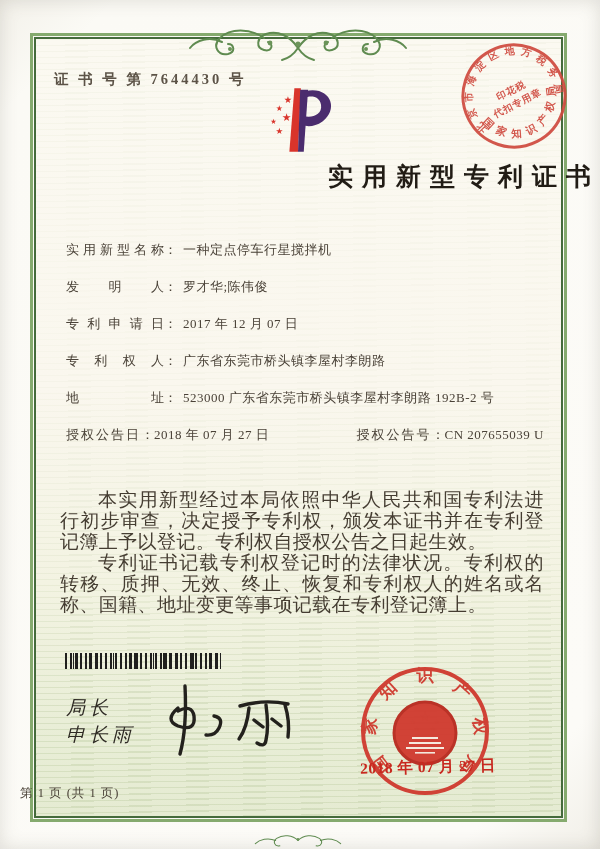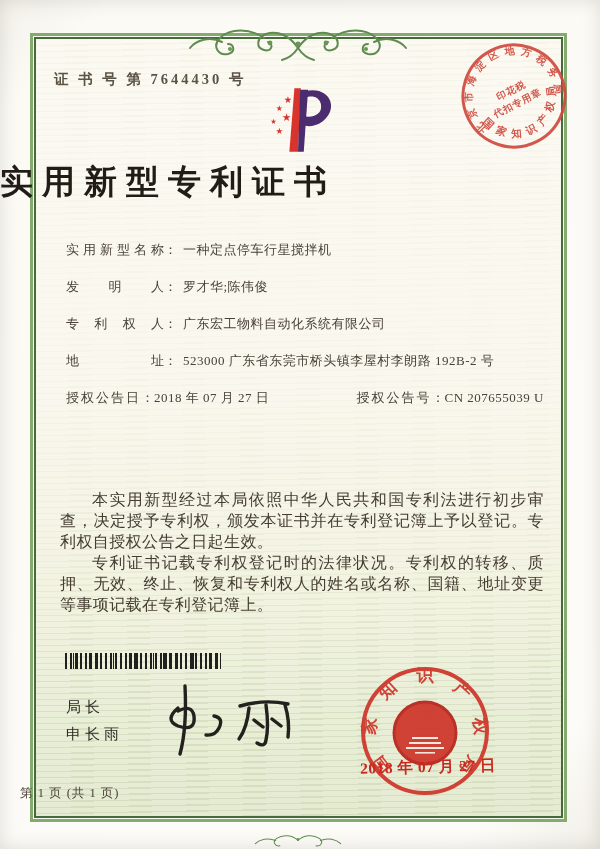--- a/index.html
+++ b/index.html
@@ -16,48 +16,48 @@
   .frame-inner{position:absolute;inset:1px;border:2px solid #456b3c;
     background:linear-gradient(180deg,#fbf9f1 0%,#faf7ee 45%,#f3f3e2 70%,#e9eed7 88%,#e5ebd2 100%);}
   .guilloche{position:absolute;inset:0;pointer-events:none;
     background:repeating-linear-gradient(179deg,rgba(125,155,85,.16) 0 1.4px,rgba(255,255,255,0) 1.4px 6px);
     -webkit-mask:linear-gradient(180deg,rgba(0,0,0,.30) 0%,rgba(0,0,0,.12) 35%,rgba(0,0,0,.45) 68%,#000 85%,#000 100%);
     mask:linear-gradient(180deg,rgba(0,0,0,.30) 0%,rgba(0,0,0,.12) 35%,rgba(0,0,0,.45) 68%,#000 85%,#000 100%);}
   .ornament{position:absolute;pointer-events:none;}
   
   .certno{position:absolute;left:54px;top:70px;font-size:14.5px;letter-spacing:3px;color:#5c5347;font-weight:bold;}
   .logo{position:absolute;left:248px;top:84px;width:100px;height:72px;}
-  .title{position:absolute;left:0;top:160px;width:100%;text-align:left;
-    font-size:33px;font-weight:bold;letter-spacing:9px;color:#211c15;}
+  .title{position:absolute;left:0;top:160px;width:100%;text-align:right;
+    font-size:25px;font-weight:bold;letter-spacing:9px;color:#211c15;}
   
   .tax-stamp{position:absolute;left:456px;top:38px;width:116px;height:116px;
     transform:rotate(-27deg);opacity:.92;}
   .tax-stamp text{fill:#cf4a3f;font-family:"Liberation Serif",serif;}
   .tax-arc-top text{font-size:10px;font-weight:bold;}
   .tax-arc-bottom text{font-size:10.5px;font-weight:bold;}
   .tax-center{font-size:9.5px;font-weight:bold;letter-spacing:1px;}
   
   .fields{position:absolute;left:66px;top:240px;width:478px;font-size:13px;color:#4a4238;}
   .frow{height:37px;line-height:20px;white-space:nowrap;}
   .flabel{display:inline-block;width:98px;text-align:justify;text-align-last:justify;vertical-align:top;}
   .fcolon{display:inline-block;margin-right:6px;}
   .fvalue{letter-spacing:.5px;}
   .grant-row{display:flex;justify-content:space-between;height:34px;line-height:20px;white-space:nowrap;}
   .glabel{letter-spacing:2px;}
   
   .body-text{position:absolute;left:60px;top:489px;width:484px;
-    font-size:16px;line-height:21px;color:#453d32;text-align:justify;}
+    font-size:19px;line-height:21px;color:#453d32;text-align:justify;}
   .body-text p{margin:0;text-indent:2em;letter-spacing:.4px;}
   
   .barcode{position:absolute;left:65px;top:653px;width:156px;height:16px;
     background:
       repeating-linear-gradient(90deg,#20201e 0 2px,transparent 2px 5px),
       repeating-linear-gradient(90deg,#20201e 0 1px,transparent 1px 8px),
       repeating-linear-gradient(90deg,transparent 0 11px,#20201e 11px 13px,transparent 13px 29px);}
-  .director{position:absolute;left:66px;top:694px;font-size:15px;color:#2e2a24;line-height:27px;letter-spacing:4px;}
+  .director{position:absolute;left:66px;top:694px;font-size:19px;color:#2e2a24;line-height:27px;letter-spacing:4px;font-style:italic;}
   .signature{position:absolute;left:148px;top:680px;width:170px;height:80px;}
   .signature path{stroke:#23211d;stroke-width:3.4;fill:none;stroke-linecap:round;stroke-linejoin:round;}
   
   .seal{position:absolute;left:358px;top:664px;width:134px;height:134px;opacity:.95;}
   .seal text{fill:#cf392e;font-family:"Liberation Serif",serif;}
   .seal-arc text{font-size:17px;font-weight:bold;}
   .seal-date{position:absolute;left:348px;top:757px;width:160px;text-align:center;
     font-size:15.5px;font-weight:bold;color:#c8281f;letter-spacing:.5px;transform:rotate(-1.5deg);}
   .footer{position:absolute;left:0;top:785px;width:100%;text-align:left;
     font-size:12.5px;color:#4a4238;letter-spacing:1px;padding-left:20px;}
@@ -147,21 +147,24 @@
   <div class="title">实用新型专利证书</div>
 
   <div class="fields">
     <div class="frow">
       <span class="flabel">实用新型名称</span><span class="fcolon">：</span><span class="fvalue">一种定点停车行星搅拌机</span>
     </div>
     <div class="frow">
       <span class="flabel">发明人</span><span class="fcolon">：</span><span class="fvalue">罗才华;陈伟俊</span>
     </div>
     <div class="frow">
-      <span class="flabel">专利权人</span><span class="fcolon">：</span><span class="fvalue">广东宏工物料自动化系统有限公司</span>
+      <span class="flabel">专利申请日</span><span class="fcolon">：</span><span class="fvalue">2017 年 12 月 07 日</span>
+    </div>
+    <div class="frow">
+      <span class="flabel">专利权人</span><span class="fcolon">：</span><span class="fvalue">广东省东莞市桥头镇李屋村李朗路</span>
     </div>
     <div class="frow">
       <span class="flabel">地址</span><span class="fcolon">：</span><span class="fvalue">523000 广东省东莞市桥头镇李屋村李朗路 192B-2 号</span>
     </div>
     <div class="grant-row">
       <span><span class="glabel">授权公告日</span><span>：</span><span class="fvalue">2018 年 07 月 27 日</span></span>
       <span><span class="glabel">授权公告号</span><span>：</span><span class="fvalue">CN 207655039 U</span></span>
     </div>
   </div>
 

